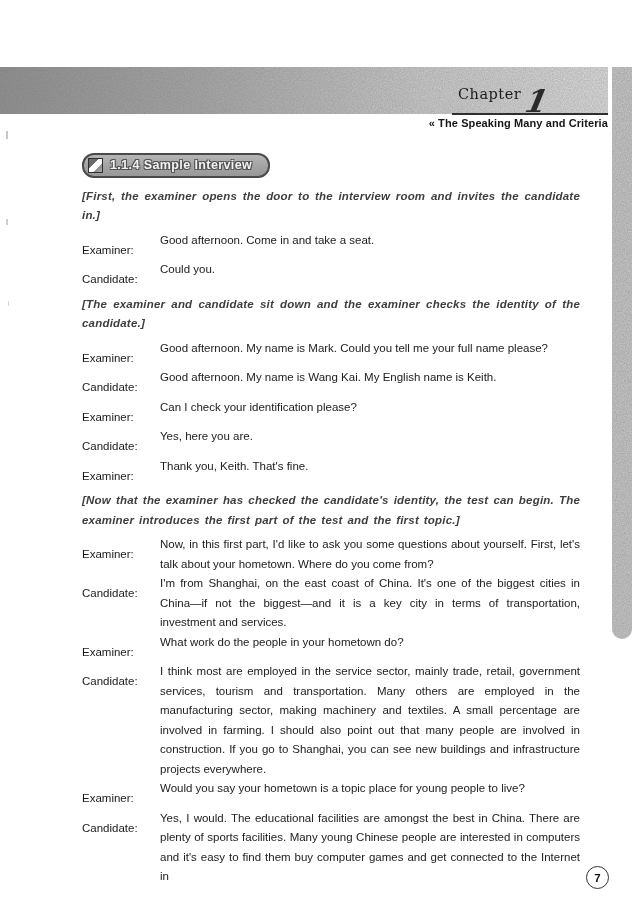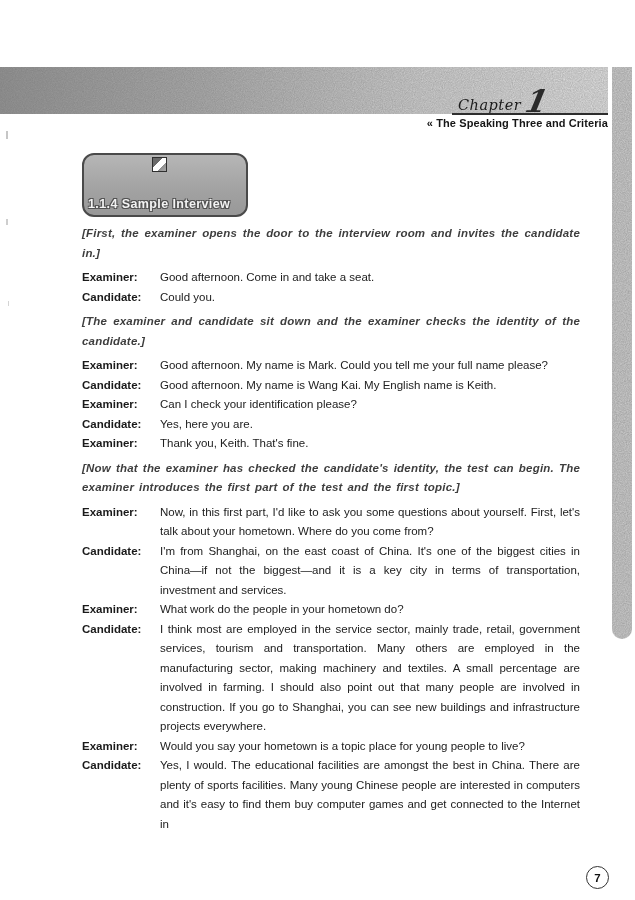--- a/index.html
+++ b/index.html
@@ -12,22 +12,22 @@
     position:absolute;left:0;top:67px;width:608px;height:47px;
     background:linear-gradient(90deg,#919191 0%,#ababab 35%,#cdcdcd 70%,#dfdfdf 100%);
     overflow:hidden;
   }
   .noise-fill{position:absolute;left:0;top:0;width:100%;height:100%;}
   .chapter-wrap{
     position:absolute;left:452px;top:82px;width:156px;height:32px;
     display:flex;align-items:flex-end;padding-left:6px;box-sizing:border-box;gap:5px;
   }
   .chapter-word{
-    font-family:"DejaVu Serif", serif;font-style:italic;font-size:14.5px;
-    color:#1b1b1b;line-height:1;padding-bottom:2px;letter-spacing:0.5px;
+    font-family:"DejaVu Serif", serif;font-size:14.5px;
+    color:#1b1b1b;line-height:1;padding-bottom:13px;letter-spacing:0.5px;
   }
   .chapter-num{
     font-family:"DejaVu Serif", serif;font-style:italic;font-weight:bold;font-size:31px;
     color:#2a2a2a;line-height:0.85;transform:skewX(-12deg);
   }
   .chapter-rule{position:absolute;left:452px;top:113px;width:156px;height:2px;background:#2e2e2e;}
   .header-subtitle{
     position:absolute;left:300px;top:117px;width:308px;text-align:right;
     font-size:11px;font-weight:bold;color:#161616;letter-spacing:0.1px;
   }
@@ -42,41 +42,40 @@
   .artifact.a2{left:6px;top:219px;width:2px;height:6px;background:#cecece;}
   .artifact.a3{left:8px;top:301px;width:1px;height:5px;background:#d4d4d4;}
   
   .content{
     position:absolute;left:82px;top:151px;width:498px;
     font-size:11.5px;line-height:19.5px;color:#212121;
   }
   .para{text-align:justify;margin:0 0 5px 0;}
   .pill-row{margin:2px 0 7px 0;}
   .pill{
-    display:inline-flex;align-items:center;gap:24px;
+    display:inline-flex;align-items:center;gap:7px;
     background:linear-gradient(180deg,#b6b6b6 0%,#a3a3a3 55%,#989898 100%);
     border:2px solid #4a4a4a;border-radius:12px;
     padding:2px 16px 2px 4px;
-    flex-direction:column;
   }
   .pill-icon{
     width:15px;height:15px;flex:0 0 auto;border:1px solid #2f2f2f;box-sizing:border-box;
     background:linear-gradient(135deg,#6a6a6a 0%,#6a6a6a 35%,#ffffff 35%,#ffffff 68%,#8f8f8f 68%,#a9a9a9 100%);
   }
   .pill-label{
     font-weight:bold;font-size:12.5px;color:#f3f3f3;letter-spacing:0.4px;line-height:17px;
     text-shadow:-1px -1px 0 #515151,1px -1px 0 #515151,-1px 1px 0 #515151,1px 1px 0 #515151;
   }
   .stage{
     font-weight:bold;font-style:italic;color:#3e3e3e;
     text-align:justify;margin:0 0 5px 0;word-spacing:1.5px;letter-spacing:0.2px;
   }
   .dialogue{margin:0 0 5px 0;}
   .turn{display:flex;}
-  .speaker{flex:0 0 78px;font-weight:bold;color:#1a1a1a;}
+  .speaker{flex:0 0 78px;font-weight:normal;color:#1a1a1a;margin-top:10px;}
   .speech{flex:1;text-align:justify;}
   
   .page-badge{
     position:absolute;left:586px;top:866px;width:23px;height:23px;box-sizing:border-box;
     border:1.5px solid #333333;border-radius:50%;background:#ffffff;
     display:flex;align-items:center;justify-content:center;
     font-size:11.5px;font-weight:bold;color:#111111;
   }
 </style>
 </head>
@@ -95,21 +94,21 @@
   <svg class="noise-fill" width="608" height="47" aria-hidden="true">
     <rect width="608" height="47" filter="url(#grainF)" opacity="0.5"></rect>
   </svg>
 </div>
 
 <div class="chapter-wrap">
   <span class="chapter-word">Chapter</span>
   <span class="chapter-num">1</span>
 </div>
 <div class="chapter-rule"></div>
-<div class="header-subtitle">« The Speaking Three and Criteria</div>
+<div class="header-subtitle">« The Speaking Many and Criteria</div>
 
 <div class="right-strip">
   <svg class="noise-fill" width="20" height="572" aria-hidden="true">
     <rect width="20" height="572" filter="url(#grainF)" opacity="0.55"></rect>
   </svg>
 </div>
 
 <div class="artifact a1"></div>
 <div class="artifact a2"></div>
 <div class="artifact a3"></div>

